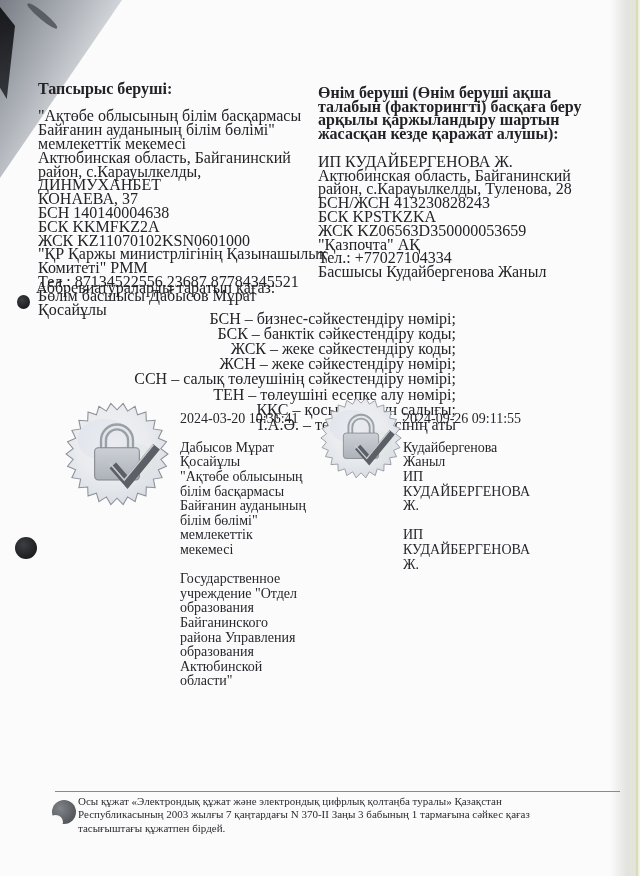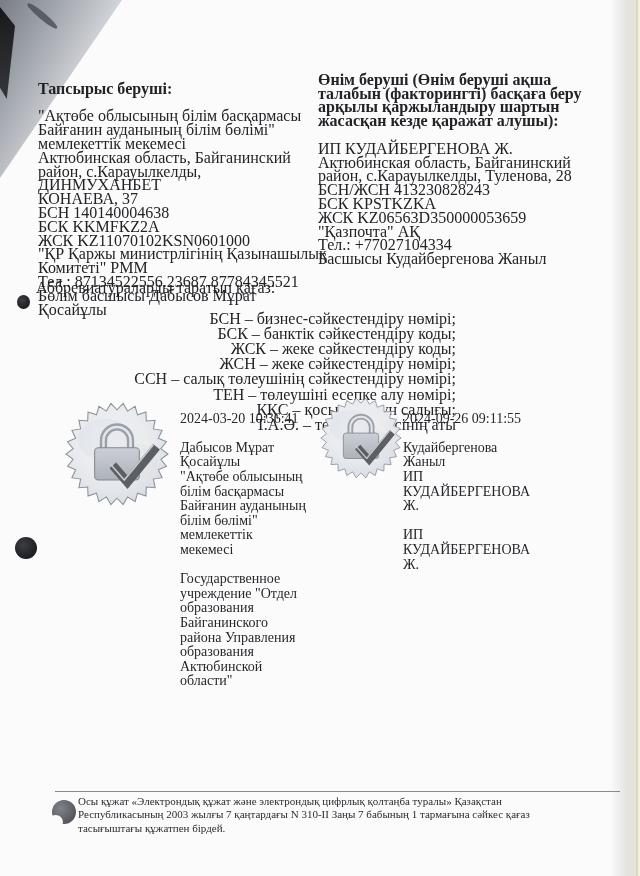--- a/index.html
+++ b/index.html
@@ -32,21 +32,21 @@
   }
   .edge-line { position:absolute; top:0; right:2px; width:2px; height:876px; background:#d9d9b2; opacity:.85; }
   .ink-dot { position:absolute; border-radius:50%; background:radial-gradient(circle at 38% 35%, #3c3e43, #1b1c1f 75%); }
   .dot-small { left:17px; top:295px; width:13px; height:14px; }
   .dot-large { left:15px; top:537px; width:22px; height:22px; }
 
   
   .block { position:absolute; white-space:pre-line; font-size:16px; line-height:13.8px; color:#232327; }
   .bold { font-weight:bold; }
   #customer-block { left:38px; top:68px; width:290px; }
-  #supplier-block { left:318px; top:59px; width:295px; }
+  #supplier-block { left:318px; top:72px; width:295px; }
   #abbr-block { left:36px; top:265px; width:420px; line-height:15.2px; }
   #abbr-items { white-space:pre-line;text-align:right; }
 
   
   .sig-text { position:absolute; white-space:pre-line; font-size:14px; line-height:14.6px; }
   #sig1-text { left:180px; top:397px; width:148px; }
   #sig2-text { left:403px; top:397px; width:165px; }
   .stamp { position:absolute; }
   #stamp1 { left:62px; top:402px; width:110px; height:104px; }
   #stamp2 { left:318px; top:397px; width:86px; height:82px; }
@@ -194,17 +194,17 @@
 Ж.
 
 ИП
 КУДАЙБЕРГЕНОВА
 Ж.</div>
   </div>
 
   <div id="footer">
     <div class="eds-icon"></div>
     <div id="footer-note">Осы құжат «Электрондық құжат және электрондық цифрлық қолтаңба туралы» Қазақстан
-Республикасының 2003 жылғы 7 қаңтардағы N 310-II Заңы 7 бабының 1 тармағына сәйкес қағаз
+Республикасының 2003 жылғы 7 қаңтардағы N 370-II Заңы 3 бабының 1 тармағына сәйкес қағаз
 тасығыштағы құжатпен бірдей.</div>
   </div>
 
 </div>
 
 </body></html>

